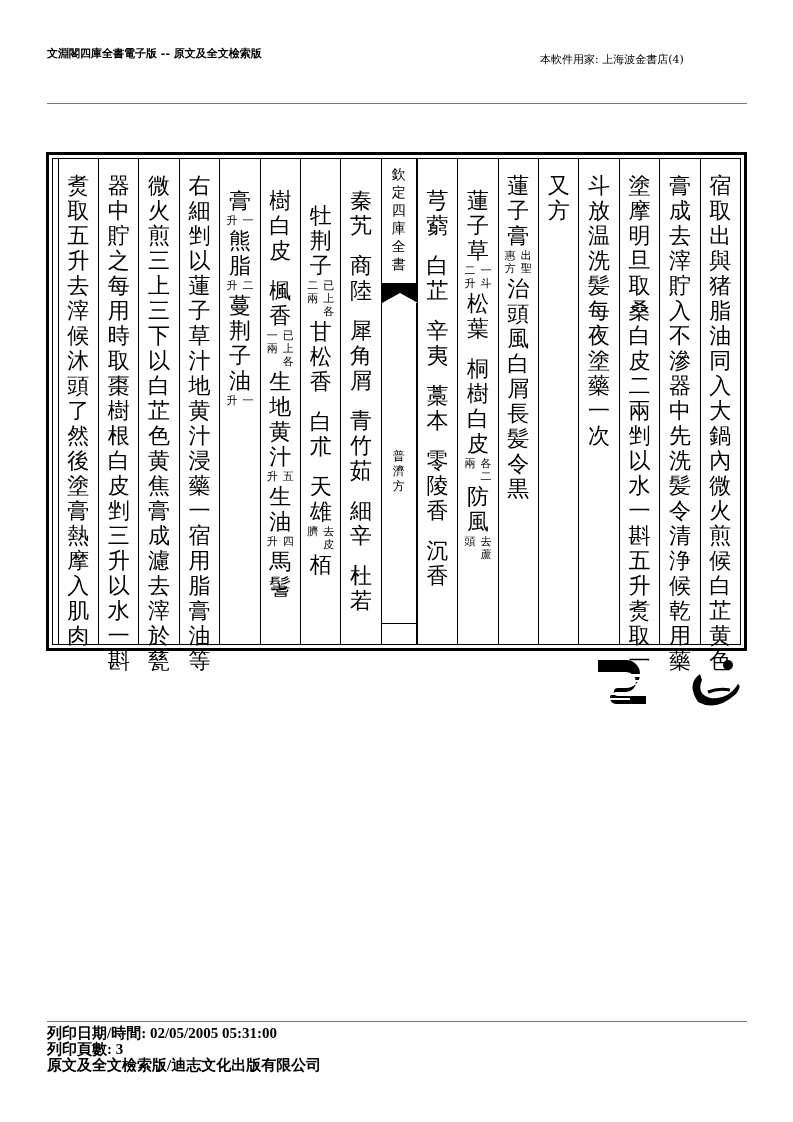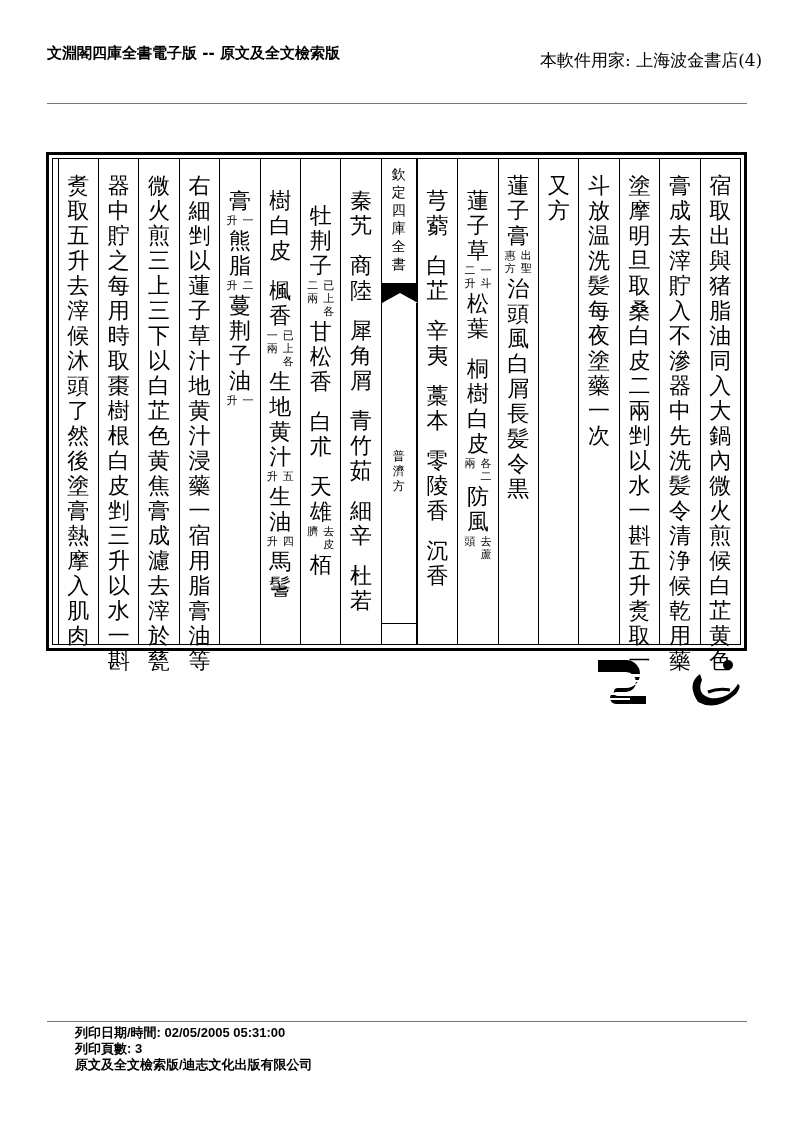--- a/index.html
+++ b/index.html
@@ -1,39 +1,39 @@
 <!DOCTYPE html>
 <html><head>
 <meta charset="utf-8">
 <style>
   html, body { margin:0; padding:0; background:#ffffff; }
   body { width:793px; height:1122px; position:relative; overflow:hidden; font-family:"DejaVu Serif", serif; color:#000; }
-  .hdr-left { position:absolute; left:47px; top:46px; font-family:"DejaVu Sans", sans-serif; font-weight:bold; font-size:15px; line-height:15px; }
-  .hdr-right { position:absolute; left:540px; top:49px; font-family:"DejaVu Serif", serif; font-size:17px; line-height:22px; }
+  .hdr-left { position:absolute; left:47px; top:46px; font-family:"DejaVu Sans", sans-serif; font-weight:bold; font-size:11px; line-height:15px; }
+  .hdr-right { position:absolute; left:540px; top:49px; font-family:"DejaVu Serif", serif; font-size:11px; line-height:22px; }
   .hdr-rule { position:absolute; left:47px; top:103px; width:700px; height:1px; background:#777; }
 
   .frame { position:absolute; left:46px; top:152px; width:701px; height:499px; border:3px solid #000; box-sizing:border-box; }
   .frame-inner { position:absolute; left:3px; top:3px; right:3px; bottom:3px; border:1px solid #000; }
   .col { position:absolute; top:0; bottom:0; width:40px; border-left:1px solid #000; box-sizing:border-box; }
   .vtext { position:absolute; left:0; right:0; top:14px; display:flex; flex-direction:column; align-items:center; font-size:22px; line-height:25px; }
   .vtext span.ch { display:block; height:25px; }
   .note { display:flex; flex-direction:row-reverse; justify-content:center; gap:2px; font-size:11px; line-height:13px; margin:1px 0; }
   .note .nc { display:flex; flex-direction:column; align-items:center; width:14px; }
   .gap { display:block; height:15px; }
 
   .banxin { position:absolute; top:0; bottom:0; border-left:1px solid #000; border-right:1px solid #000; box-sizing:border-box; }
   .banxin .top { position:absolute; top:6px; left:0; right:0; display:flex; flex-direction:column; align-items:center; font-size:14px; line-height:18px; }
   .fish { position:absolute; left:0; right:0; top:124px; height:20px; background:#000; }
   .fish:after { content:""; position:absolute; left:0; right:0; bottom:0; border-left:18px solid transparent; border-right:18px solid transparent; border-bottom:10px solid #fff; width:0; margin:0 auto; }
   .banxin .mid { position:absolute; top:290px; left:0; right:0; display:flex; flex-direction:column; align-items:center; font-size:12px; line-height:15px; }
   .banxin .bot-rule { position:absolute; left:0; right:0; bottom:20px; height:1px; background:#000; }
 
   .logo { position:absolute; left:590px; top:660px; width:160px; height:50px; }
   .ftr-rule { position:absolute; left:47px; top:1021px; width:700px; height:1px; background:#777; }
-  .ftr { position:absolute; left:47px; top:1025px; font-family:Liberation Sans, sans-serif; font-weight:bold; font-size:13px; line-height:16px;margin-left:28px; }
+  .ftr { position:absolute; left:47px; top:1025px; font-family:Liberation Serif, serif; font-weight:bold; font-size:15px; line-height:16px; }
 </style>
 </head>
 <body>
 
 <div class="hdr-left">
   <div>文淵閣四庫全書電子版 -- 原文及全文檢索版</div>
 </div>
 <div class="hdr-right">
   <div>本軟件用家: 上海波金書店(4)</div>
 </div>

